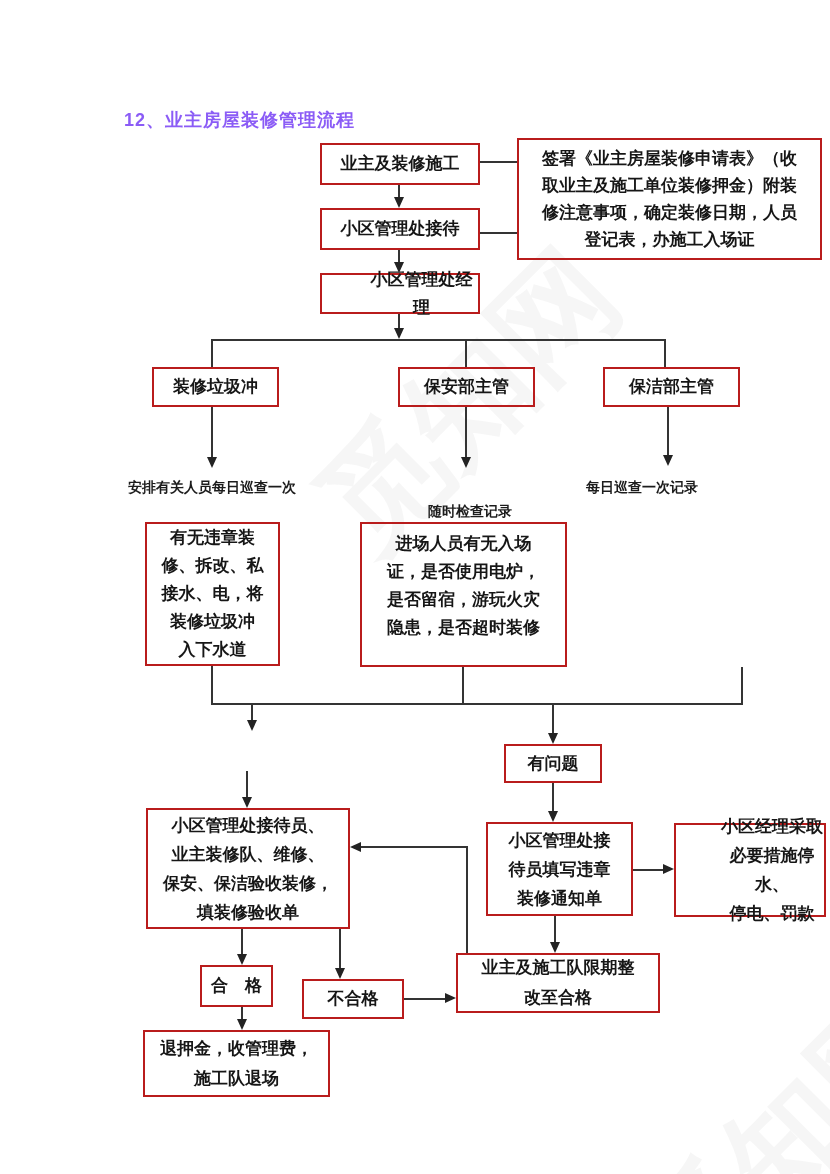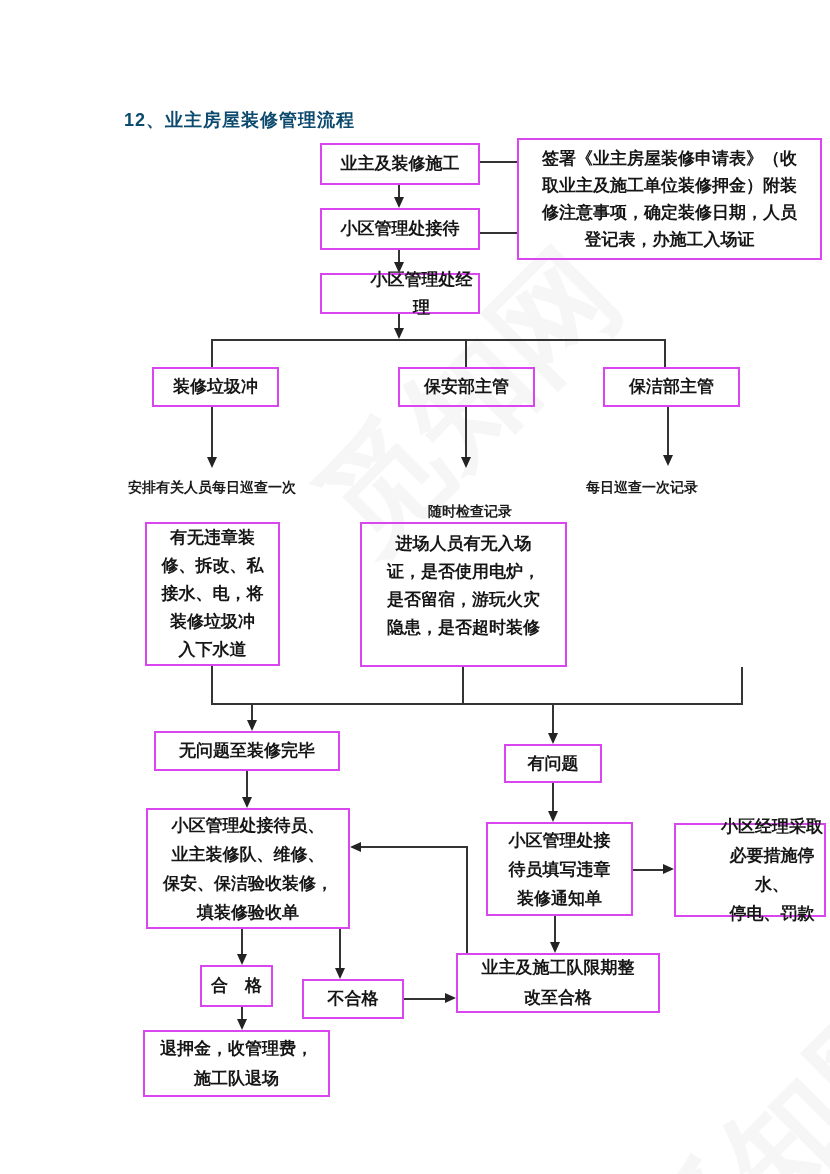--- a/index.html
+++ b/index.html
@@ -1,25 +1,25 @@
 <!DOCTYPE html>
 <html><head>
 <meta charset="utf-8">
 <style>
   html,body{margin:0;padding:0;background:#ffffff;}
   .page{
     position:relative;width:830px;height:1174px;background:#ffffff;overflow:hidden;
     font-family:"Liberation Sans","DejaVu Sans",sans-serif;color:#141414;
   }
   .title{
-    position:absolute;font-size:18px;font-weight:700;letter-spacing:1px;color:#0c4a6e;
+    position:absolute;font-size:18px;font-weight:700;letter-spacing:1px;color:#8b5cf6;
     white-space:nowrap;
   }
   .node{
-    position:absolute;box-sizing:border-box;border:2px solid #d946ef;
+    position:absolute;box-sizing:border-box;border:2px solid #b91c1c;
     display:flex;align-items:center;justify-content:center;text-align:center;
     white-space:pre-line;font-size:17px;line-height:28px;font-weight:600;color:#161616;
   }
   .note-label{
     position:absolute;font-size:14px;font-weight:600;color:#1c1c1c;text-align:center;
     white-space:nowrap;
   }
   .hline{position:absolute;height:2px;background:#343434;}
   .vline{position:absolute;width:2px;background:#343434;}
   .arr-d{position:absolute;width:0;height:0;border-left:5px solid transparent;border-right:5px solid transparent;border-top:11px solid #232323;}
@@ -91,21 +91,20 @@
   <div class="vline" style="left:211px;top:666px;height:38px;"></div>
   <div class="vline" style="left:462px;top:667px;height:37px;"></div>
   <div class="vline" style="left:741px;top:667px;height:37px;"></div>
   <div class="hline" style="left:211px;top:703px;width:532px;"></div>
 
   <div class="vline" style="left:251px;top:703px;height:17px;"></div>
   <div class="arr-d" style="left:247px;top:720px;"></div>
   <div class="vline" style="left:552px;top:703px;height:30px;"></div>
   <div class="arr-d" style="left:548px;top:733px;"></div>
 
-  <div class="node" style="left:154px;top:731px;width:186px;height:40px;">无问题至装修完毕</div>
   <div class="node" style="left:504px;top:744px;width:98px;height:39px;">有问题</div>
 
   <div class="vline" style="left:246px;top:771px;height:26px;"></div>
   <div class="arr-d" style="left:242px;top:797px;"></div>
   <div class="vline" style="left:552px;top:783px;height:28px;"></div>
   <div class="arr-d" style="left:548px;top:811px;"></div>
 
   <div class="node" style="left:146px;top:808px;width:204px;height:121px;line-height:29px;">小区管理处接待员、
 业主装修队、维修、
 保安、保洁验收装修，

